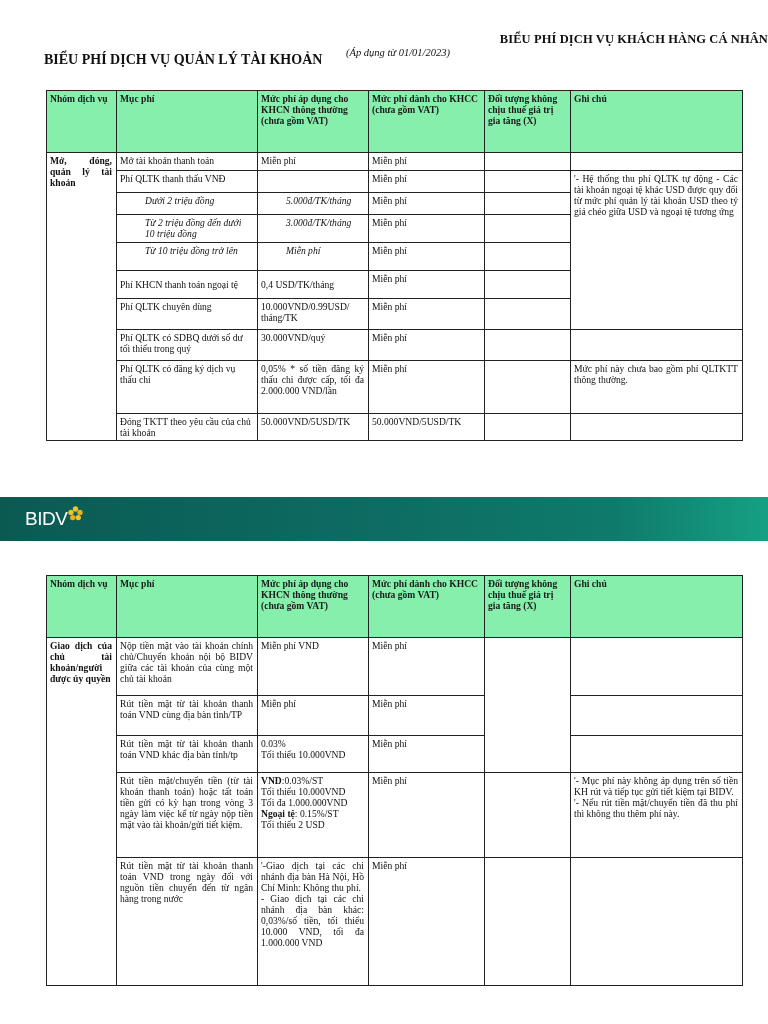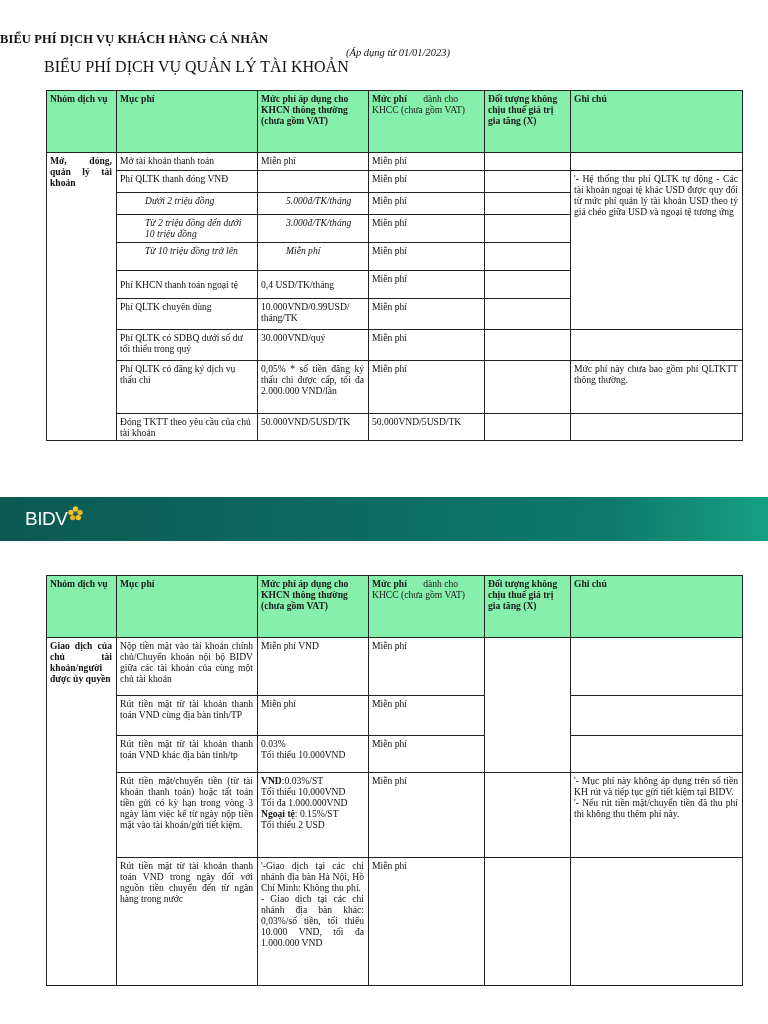--- a/index.html
+++ b/index.html
@@ -1,26 +1,26 @@
 <!DOCTYPE html>
 <html><head>
   <meta charset="utf-8">
   <style>
     * { box-sizing: border-box; margin: 0; padding: 0; }
     html, body { width: 768px; height: 1024px; background: #ffffff; overflow: hidden; }
     body { font-family: "Liberation Serif", serif; color: #111; position: relative; }
 
-    .doc-title { position: absolute; top: 32px; left: 0; width: 768px; text-align: left; font-weight: bold; font-size: 12.5px; letter-spacing: 0.1px; }
+    .doc-title { position: absolute; top: 32px; left: 0; width: 768px; text-align: right; font-weight: bold; font-size: 12.5px; letter-spacing: 0.1px; }
     .doc-subtitle { position: absolute; top: 47px; left: 14px; width: 768px; text-align: center; font-style: italic; font-size: 10.5px; }
-    .section-title { position: absolute; top: 58px; left: 44px; font-weight: normal; font-size: 16px; }
+    .section-title { position: absolute; top: 52px; left: 44px; font-weight: bold; font-size: 14px; }
 
     table.fee { position: absolute; left: 46px; width: 696px; border-collapse: collapse; table-layout: fixed; font-size: 9.6px; line-height: 1.15; }
     table.fee td, table.fee th { border: 1px solid #222; vertical-align: top; padding: 2px 4px 2px 3px; text-align: left; font-weight: normal; }
     table.fee th { background: #86efac; font-weight: bold; color: #1a1a1a; }
-    table.fee th .light { font-weight: normal; margin-left: 14px; }
+    table.fee th .light { font-weight: bold; }
     table.fee td.group { font-weight: bold; text-align: justify; margin-left: 43px; }
     table.fee td.it { font-style: italic; padding-left: 28px; }
     table.fee td.just { text-align: justify; }
     table.fee { border: 1.5px solid #222; }
     .b { font-weight: bold; }
 
     #t1 { top: 90px; }
     #t2 { top: 575px; }
 
     .banner { position: absolute; top: 497px; left: 0; width: 768px; height: 44px;
@@ -56,21 +56,21 @@
   </tr>
   <tr style="height:18px">
     <td class="group" rowspan="10">Mở, đóng, quản lý tài khoản</td>
     <td>Mở tài khoản thanh toán</td>
     <td>Miễn phí</td>
     <td>Miễn phí</td>
     <td></td>
     <td></td>
   </tr>
   <tr style="height:22px">
-    <td>Phí QLTK thanh đóng VNĐ</td>
+    <td>Phí QLTK thanh thấu VNĐ</td>
     <td></td>
     <td>Miễn phí</td>
     <td></td>
     <td class="just" rowspan="6">'- Hệ thống thu phí QLTK tự động - Các tài khoản ngoại tệ khác USD được quy đổi từ mức phí quản lý tài khoản USD theo tỷ giá chéo giữa USD và ngoại tệ tương ứng</td>
   </tr>
   <tr style="height:22px">
     <td class="it">Dưới 2 triệu đồng</td>
     <td class="it">5.000đ/TK/tháng</td>
     <td>Miễn phí</td>
     <td></td>

